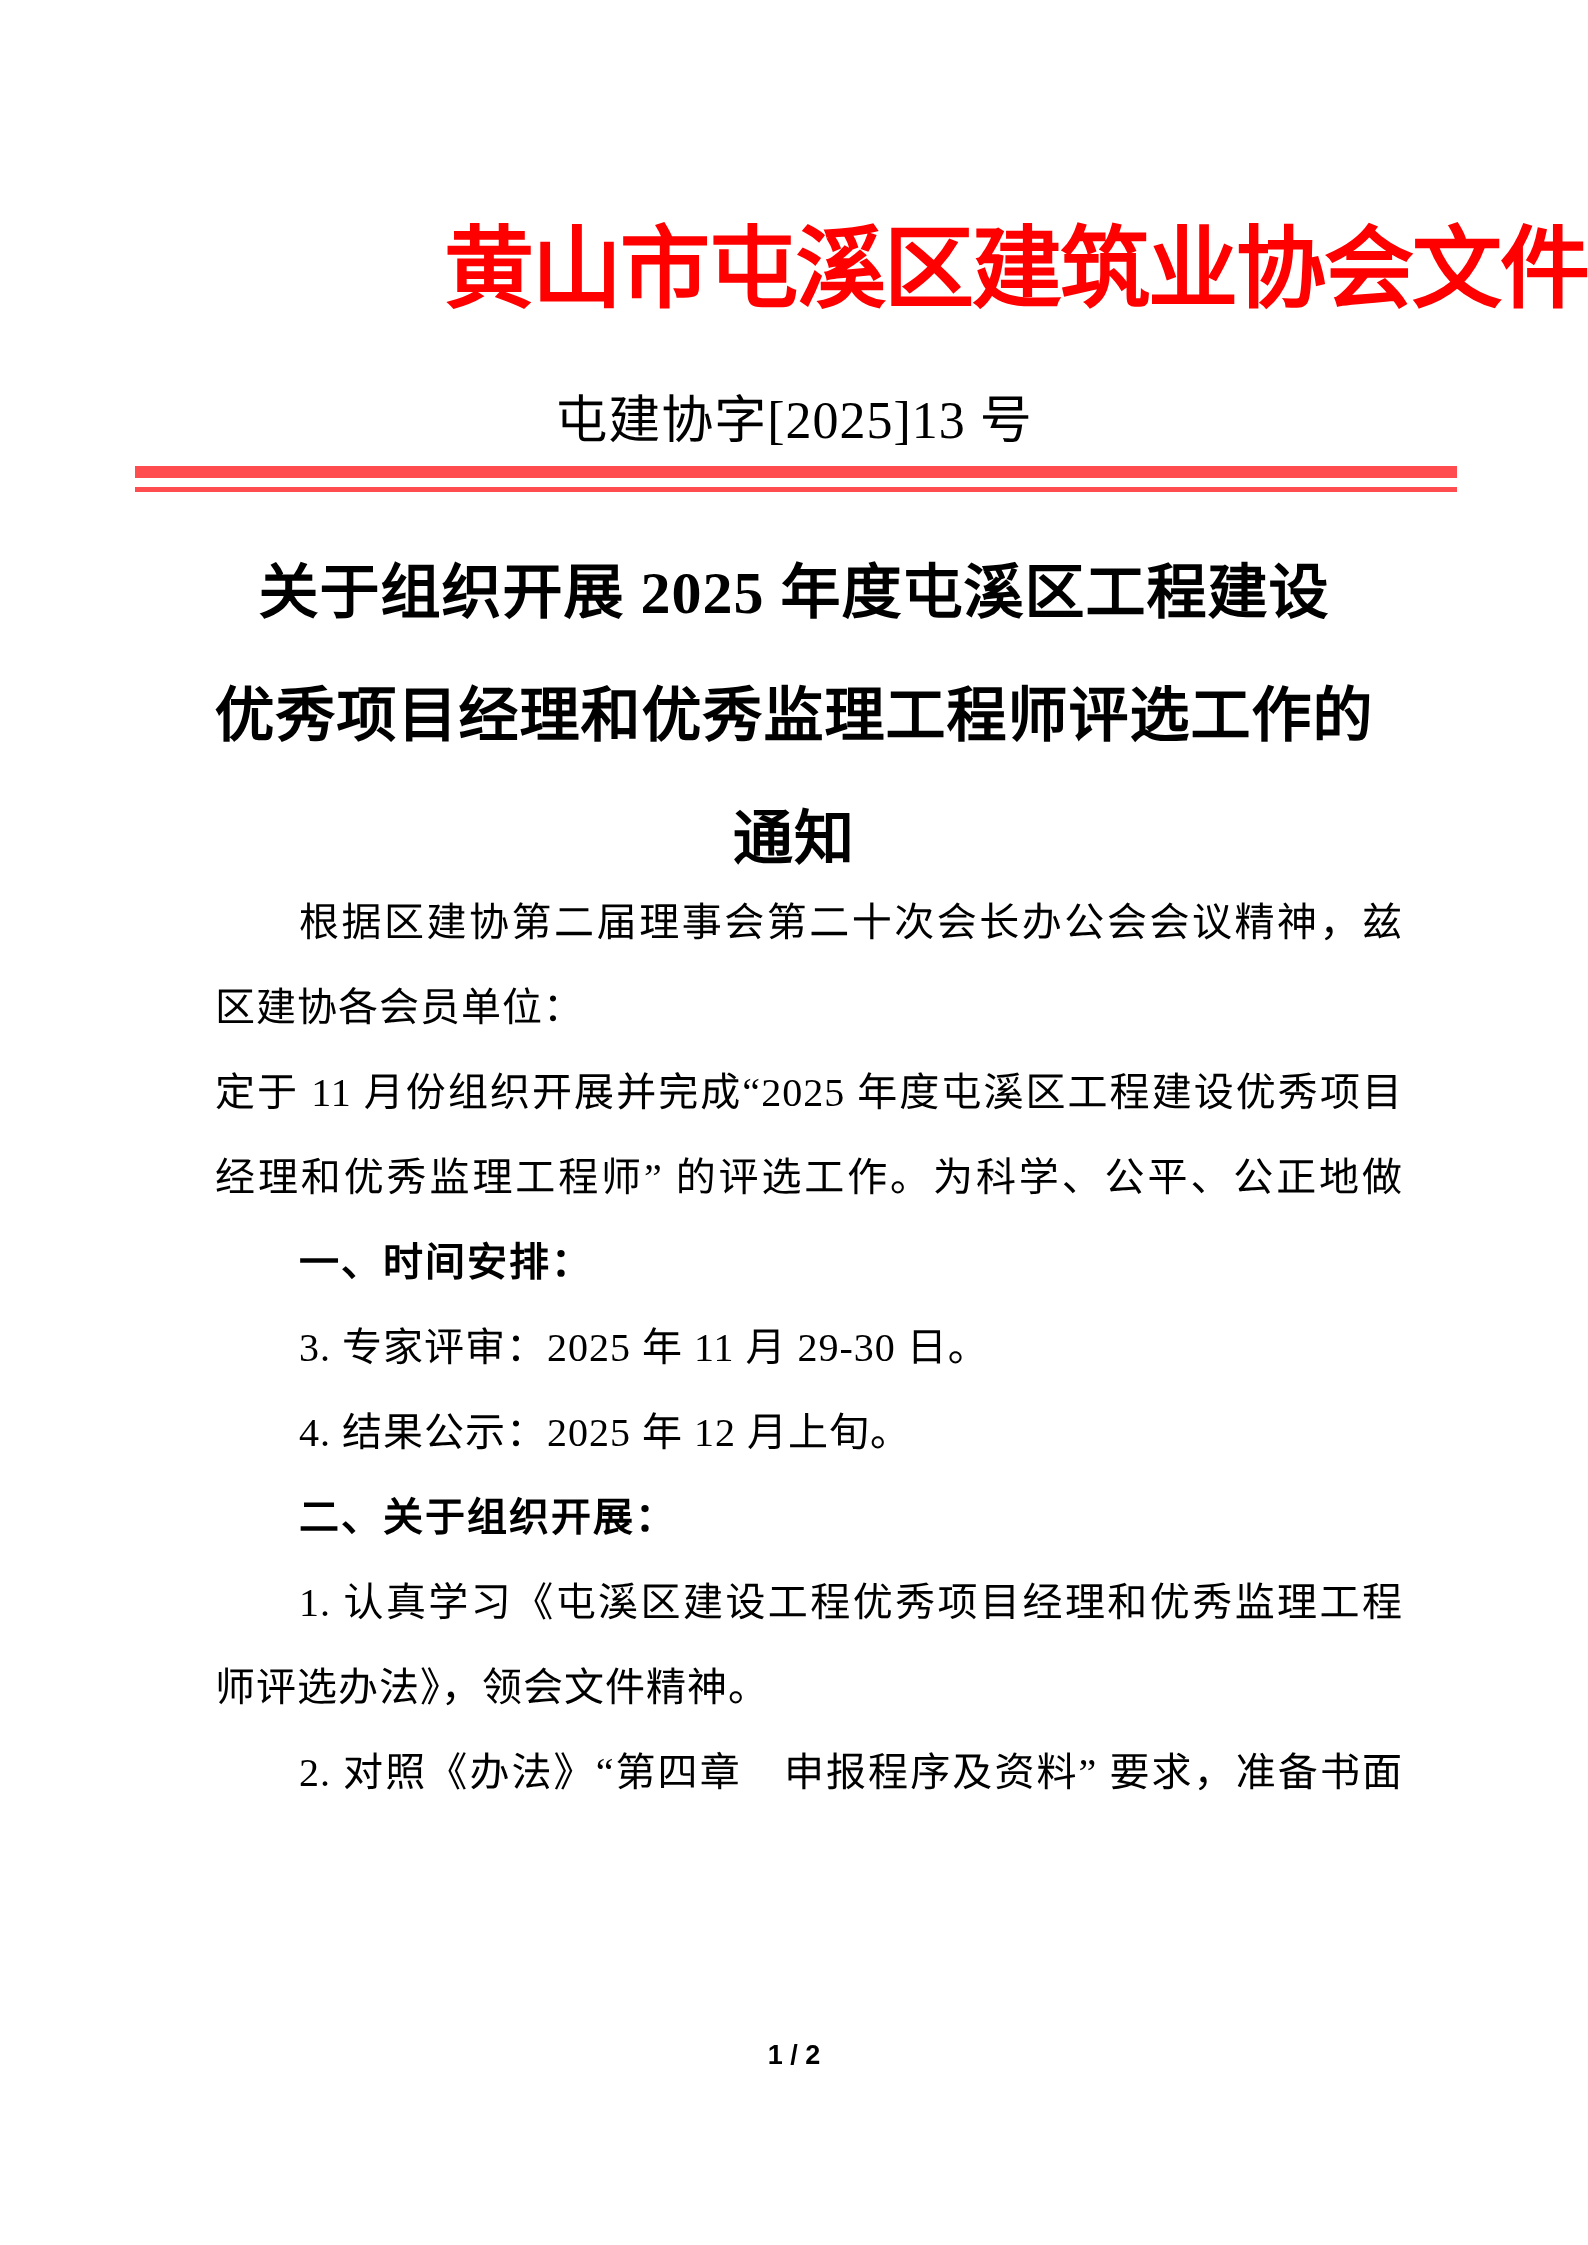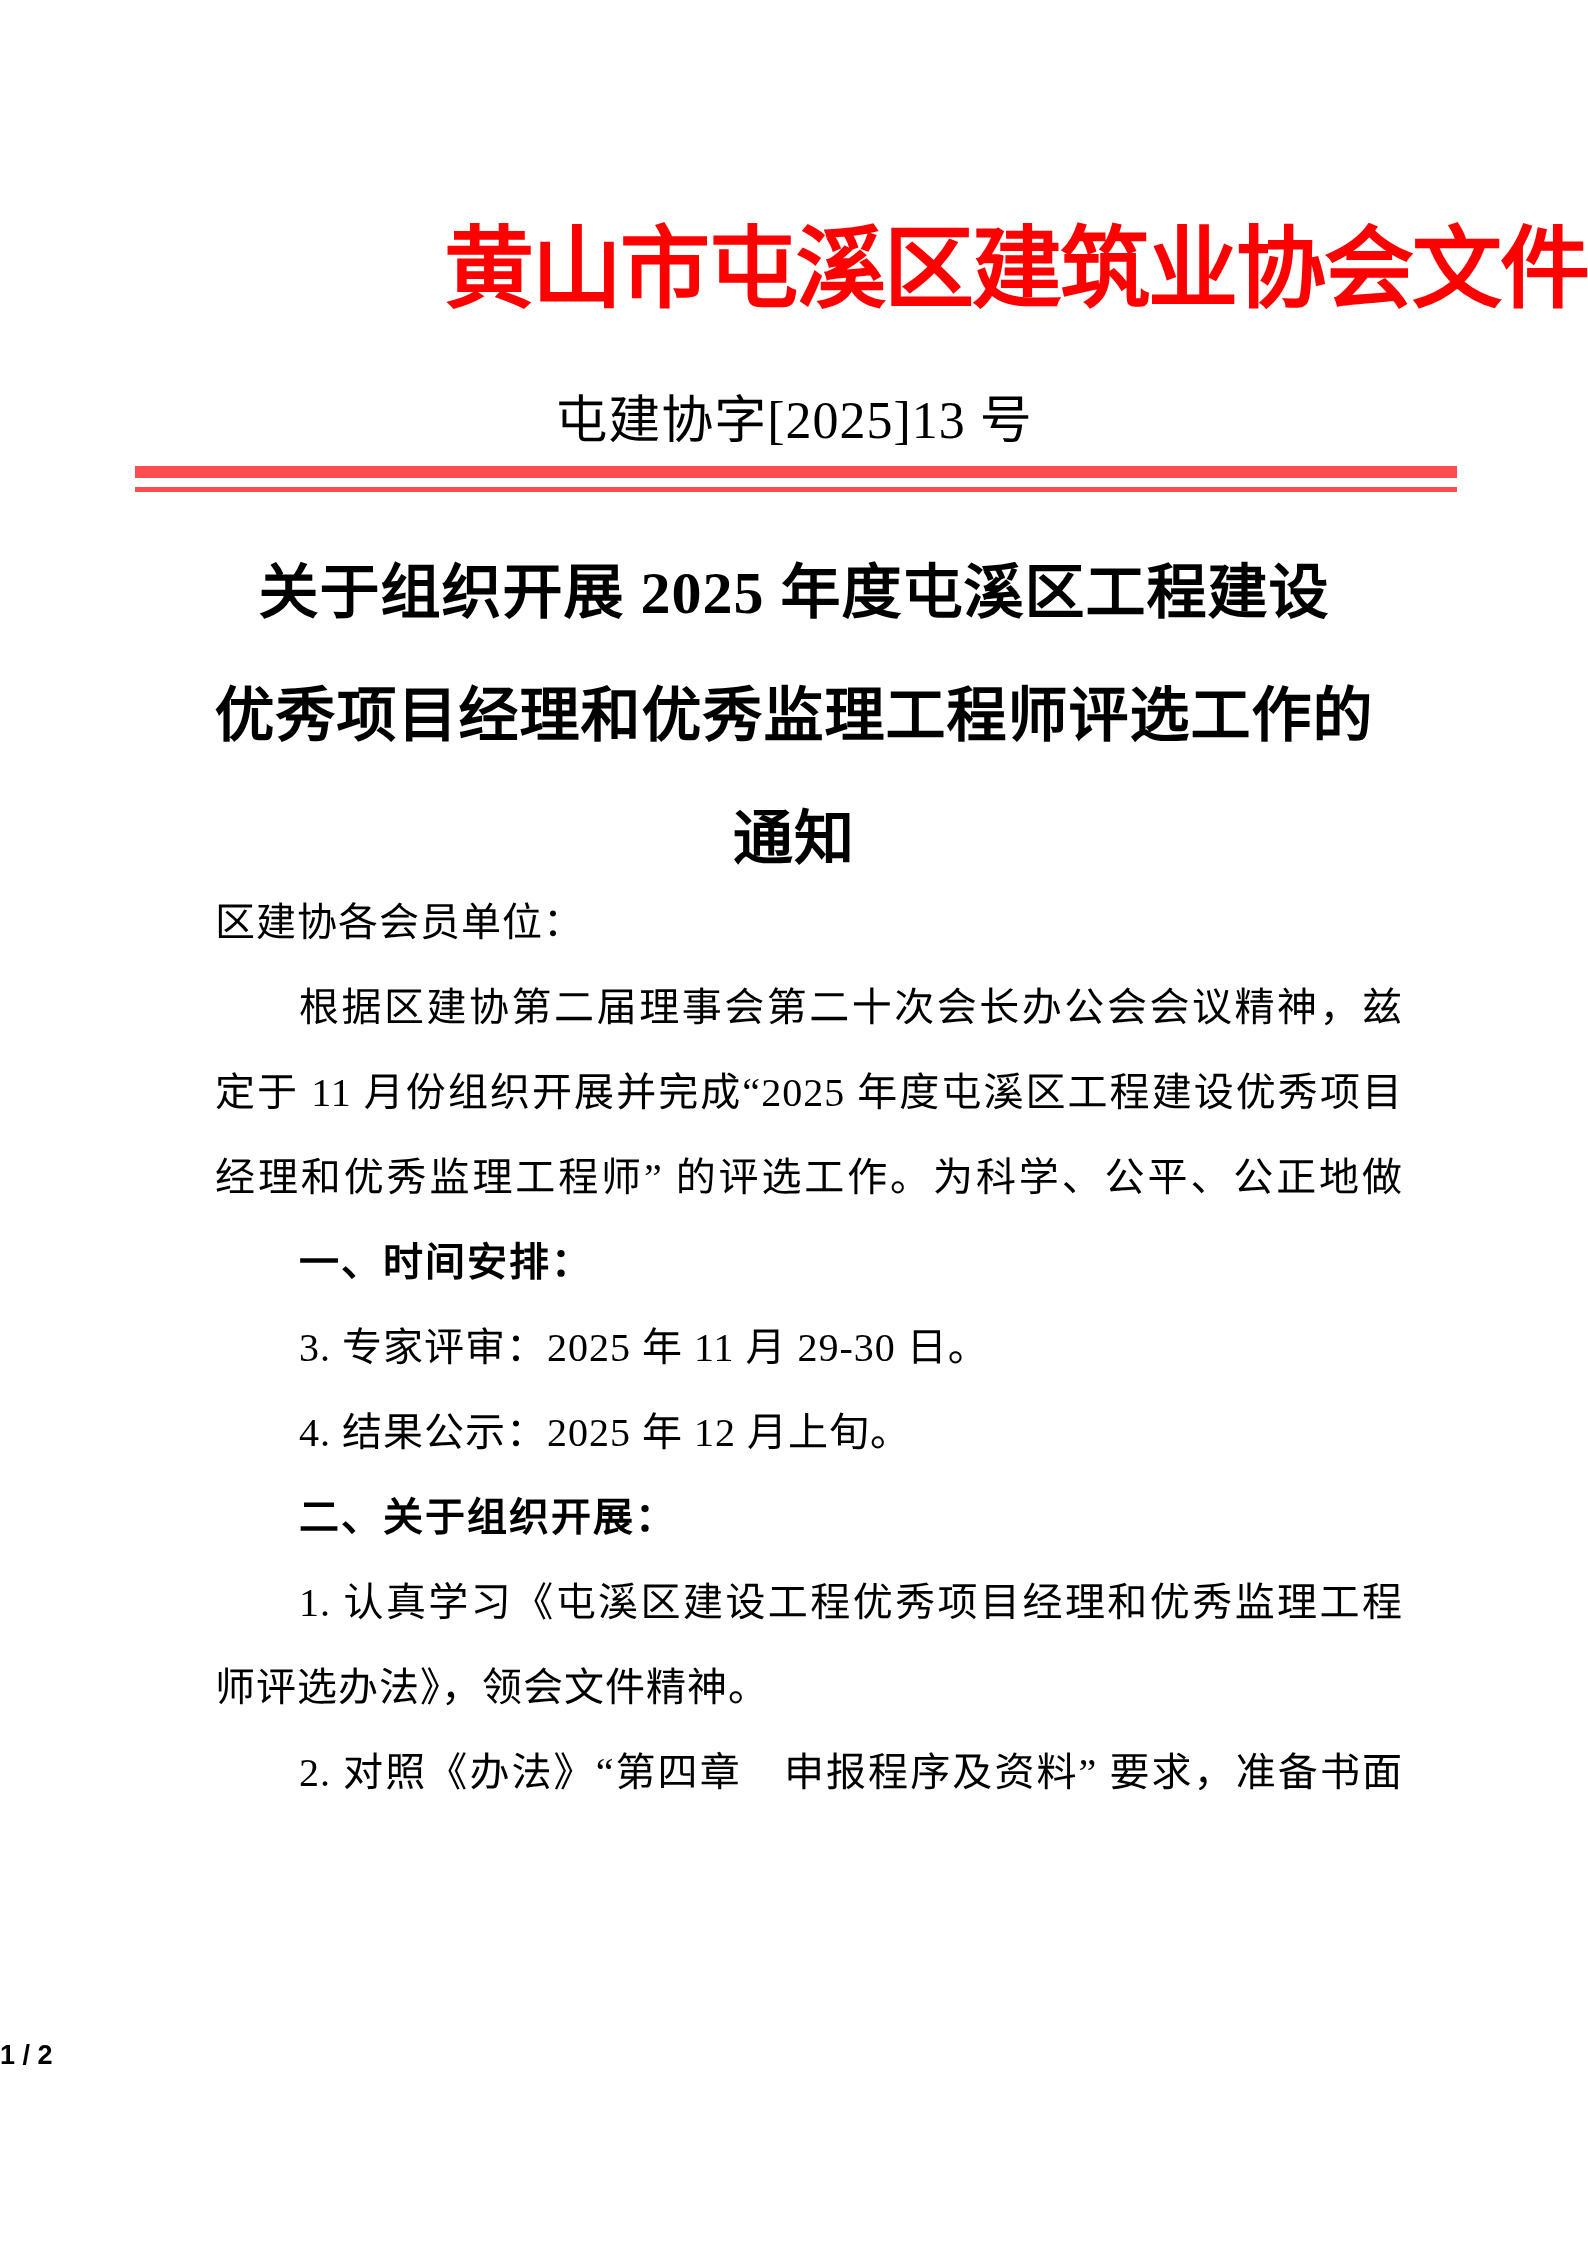--- a/index.html
+++ b/index.html
@@ -74,21 +74,21 @@
   }
   .line.indent{text-indent:84px;}
   .line.bold{
     font-weight:bold;
     font-family:"Liberation Sans","DejaVu Sans",sans-serif;
     letter-spacing:2px;
   }
   .page-number{
     position:absolute;
     top:2040px;left:0;width:100%;
-    text-align:left;
+    text-align:center;
     font-size:27px;
     font-weight:bold;
     font-family:"Liberation Sans","DejaVu Sans",sans-serif;
   }
 </style>
 </head>
 <body>
 
 <div class="page">
 
@@ -99,22 +99,22 @@
   <div class="rule rule-thick"></div>
   <div class="rule rule-thin"></div>
 
   <div class="doc-title">
     <div class="t-line">关于组织开展 2025 年度屯溪区工程建设</div>
     <div class="t-line">优秀项目经理和优秀监理工程师评选工作的</div>
     <div class="t-line">通知</div>
   </div>
 
   <div class="body-text">
+    <div class="line indent justify">根据区建协第二届理事会第二十次会长办公会会议精神，兹</div>
     <div class="line">区建协各会员单位：</div>
-    <div class="line indent justify">根据区建协第二届理事会第二十次会长办公会会议精神，兹</div>
     <div class="line justify">定于 11 月份组织开展并完成“2025 年度屯溪区工程建设优秀项目</div>
     <div class="line justify">经理和优秀监理工程师” 的评选工作。为科学、公平、公正地做</div>
     <div class="line bold indent">一、时间安排：</div>
     <div class="line indent">3. 专家评审：2025 年 11 月 29-30 日。</div>
     <div class="line indent">4. 结果公示：2025 年 12 月上旬。</div>
     <div class="line bold indent">二、关于组织开展：</div>
     <div class="line indent justify">1. 认真学习《屯溪区建设工程优秀项目经理和优秀监理工程</div>
     <div class="line">师评选办法》，领会文件精神。</div>
     <div class="line indent justify">2. 对照《办法》“第四章　申报程序及资料” 要求，准备书面</div>
   </div>

